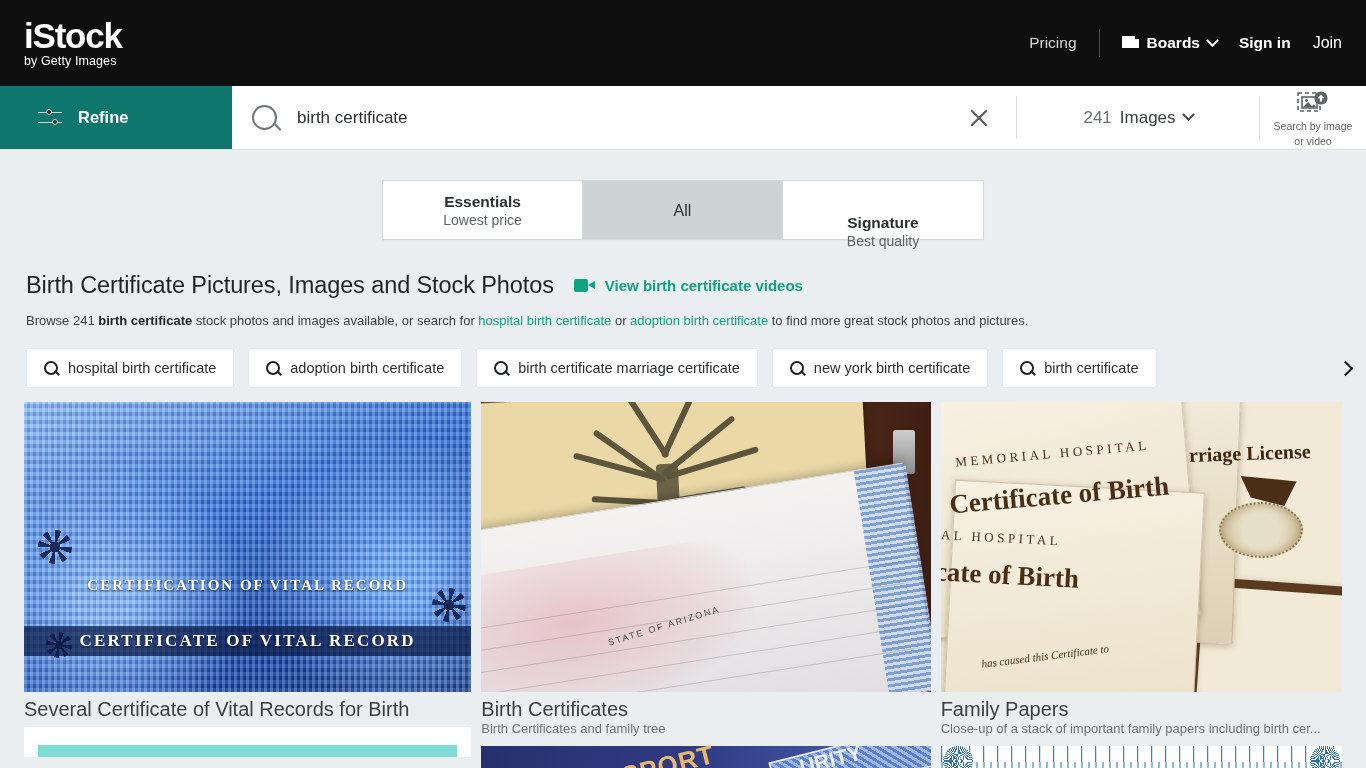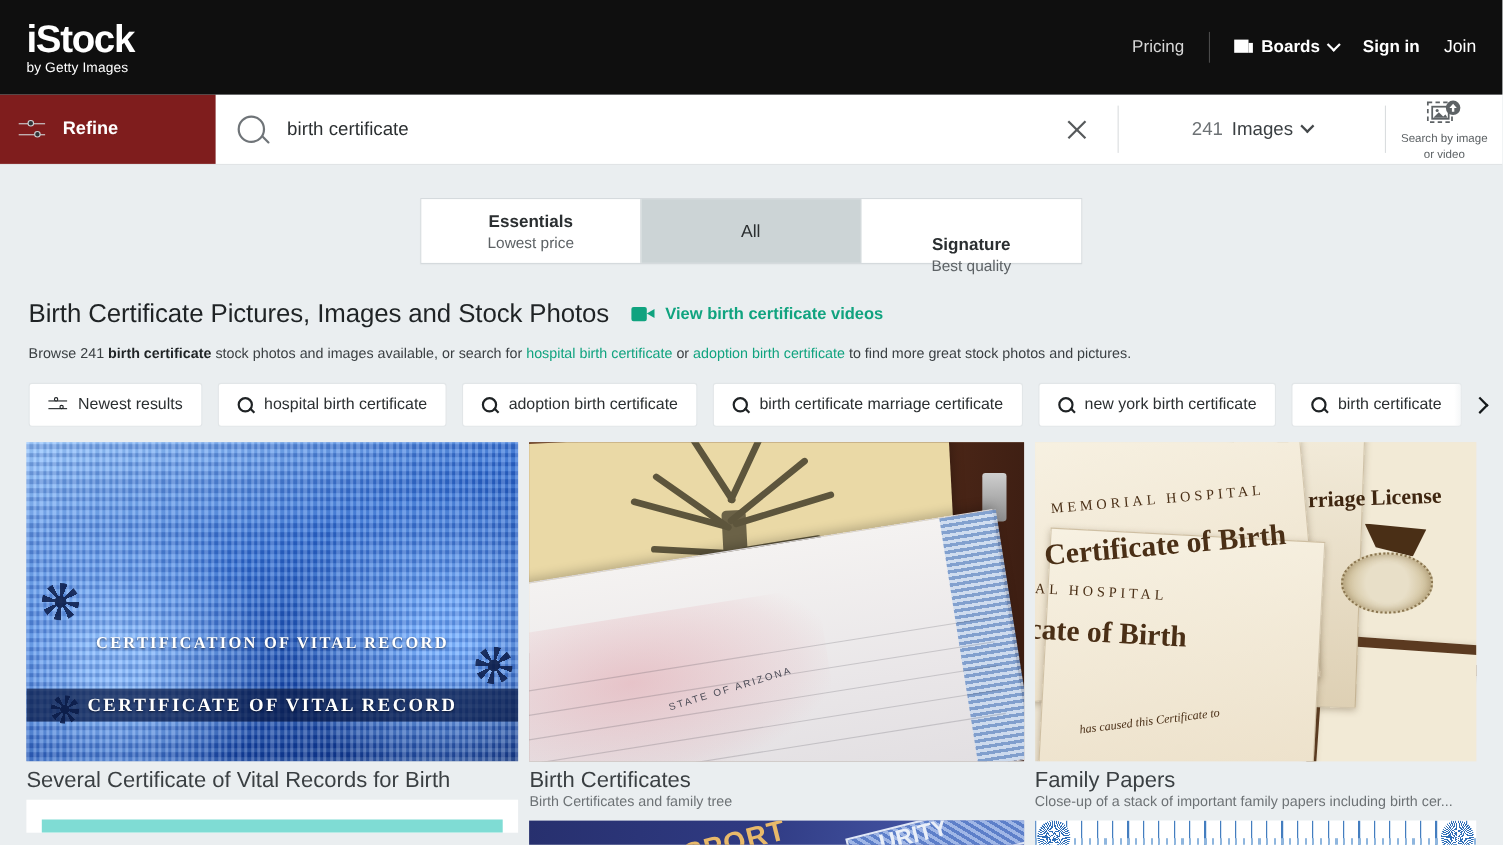--- a/index.html
+++ b/index.html
@@ -70,26 +70,26 @@
   .join { color: #fff; font-size: 16px; font-weight: 400; cursor: pointer; }
 
   
   .searchbar {
     height: 64px;
     display: flex;
     background: #ffffff;
     border-bottom: 1px solid #e1e4e6;
   }
   .refine {
-    width: 196px;
-    background: #7f1d1d;
+    width: 232px;
+    background: #0f766e;
     display: flex;
     align-items: center;
     gap: 16px;
-    padding-left: 17px;
+    padding-left: 38px;
     cursor: pointer;
   }
   .refine-label { color: #ffffff; font-size: 16.5px; font-weight: 700; }
   .sliders-icon { width: 24px; height: 18px; position: relative; }
   .sliders-icon i {
     position: absolute; left: 0; width: 24px; height: 1.6px; background: #cfd3d5;
   }
   .sliders-icon i:nth-child(1) { top: 3px; }
   .sliders-icon i:nth-child(2) { top: 13px; }
   .sliders-icon .knob {
@@ -530,29 +530,20 @@
         <span>View birth certificate videos</span>
       </div>
     </div>
 
     <div class="browse-line">
       <span>Browse </span><span>241 </span><b>birth certificate</b><span> stock photos and images available, or search for </span><a>hospital birth certificate</a><span> or </span><a>adoption birth certificate</a><span> to find more great stock photos and pictures.</span>
     </div>
   </div>
 
   <div class="chips-row">
-    <div class="chip">
-      <span class="chip-sliders">
-          <i></i>
-          <i></i>
-          <span class="knob k1"></span>
-          <span class="knob k2"></span>
-        </span>
-      <span>Newest results</span>
-    </div>
     <div class="chip">
       <span class="chip-q"></span>
       <span>hospital birth certificate</span>
     </div>
     <div class="chip">
       <span class="chip-q"></span>
       <span>adoption birth certificate</span>
     </div>
     <div class="chip">
       <span class="chip-q"></span>

